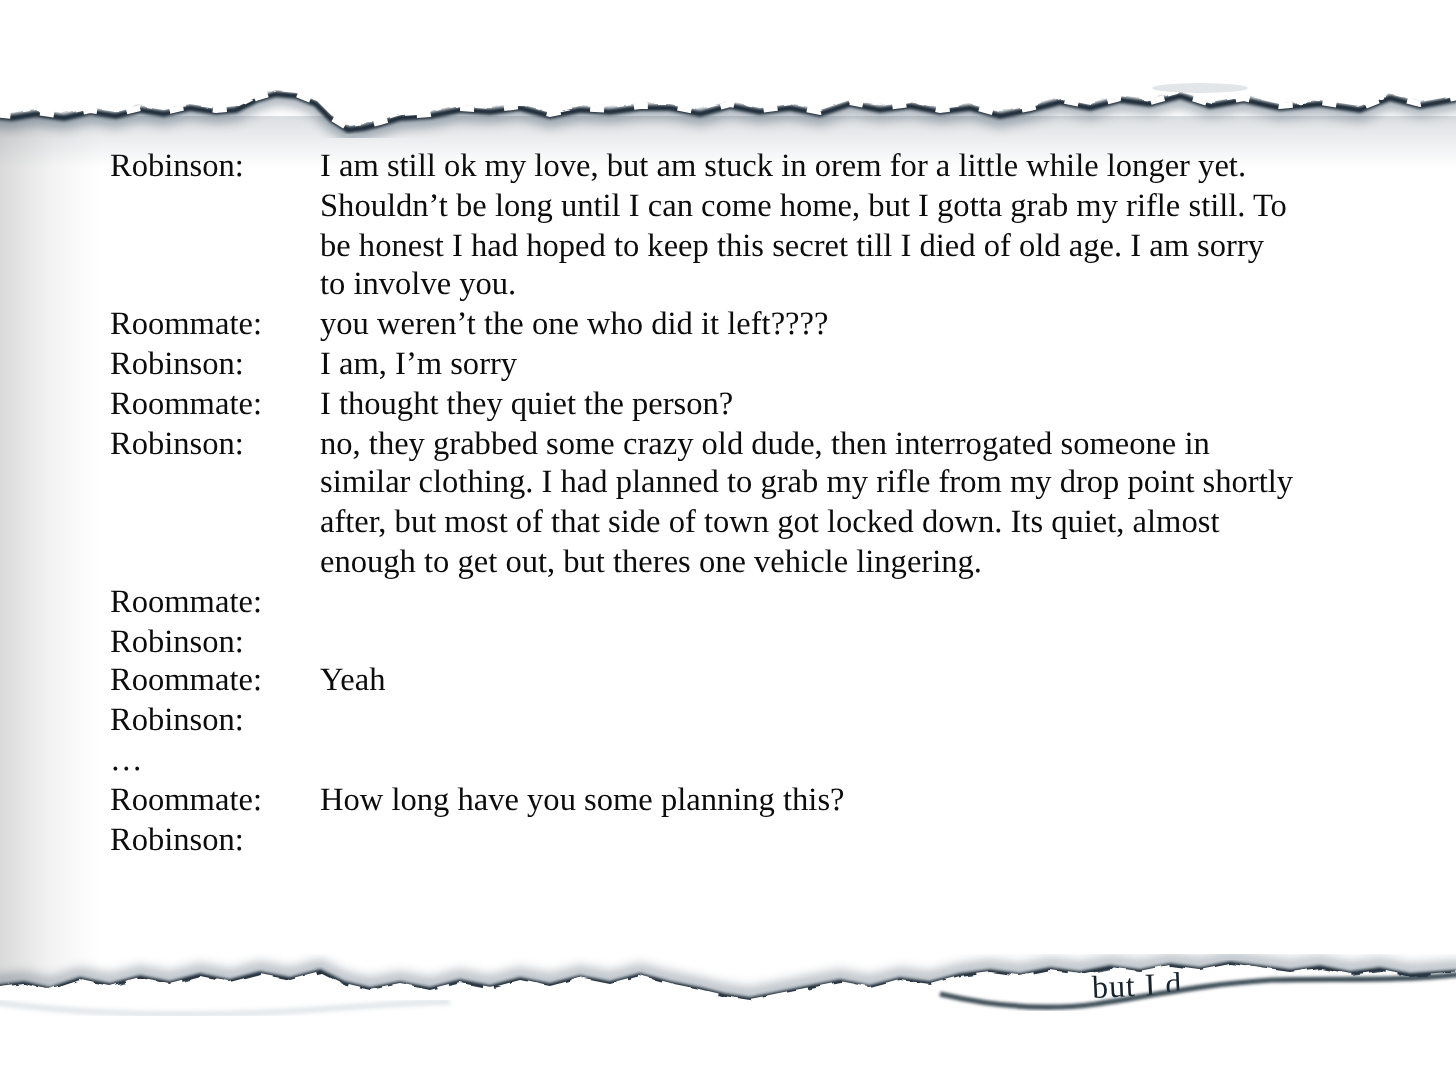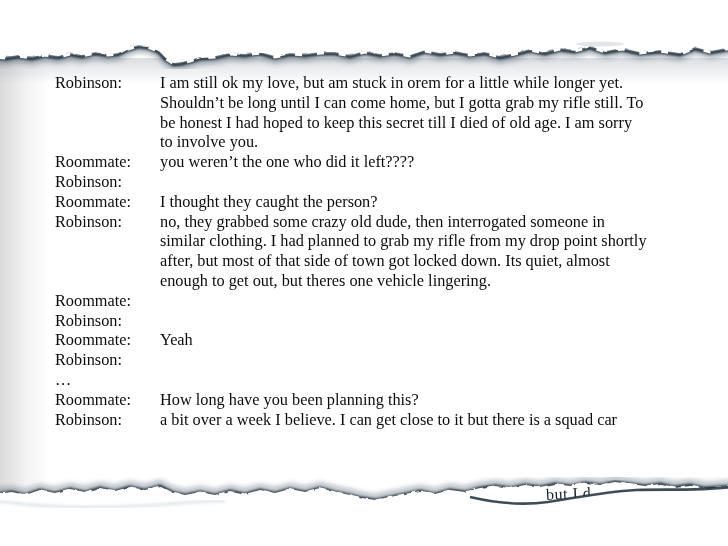--- a/index.html
+++ b/index.html
@@ -46,24 +46,25 @@
 Shouldn’t be long until I can come home, but I gotta grab my rifle still. To
 be honest I had hoped to keep this secret till I died of old age. I am sorry
 to involve you.</div>
         </div>
         <div class="row">
           <div class="speaker">Roommate:</div>
           <div class="msg">you weren’t the one who did it left????</div>
         </div>
         <div class="row">
           <div class="speaker">Robinson:</div>
+          <div class="msg">I am, I’m sorry</div>
         </div>
         <div class="row">
           <div class="speaker">Roommate:</div>
-          <div class="msg">I thought they caught the person?</div>
+          <div class="msg">I thought they quiet the person?</div>
         </div>
         <div class="row">
           <div class="speaker">Robinson:</div>
           <div class="msg">no, they grabbed some crazy old dude, then interrogated someone in
 similar clothing. I had planned to grab my rifle from my drop point shortly
 after, but most of that side of town got locked down. Its quiet, almost
 enough to get out, but theres one vehicle lingering.</div>
         </div>
         <div class="row">
           <div class="speaker">Roommate:</div>
@@ -77,25 +78,24 @@
         </div>
         <div class="row">
           <div class="speaker">Robinson:</div>
         </div>
         <div class="row">
           <div class="speaker">…</div>
           <div class="msg"></div>
         </div>
         <div class="row">
           <div class="speaker">Roommate:</div>
-          <div class="msg">How long have you been planning this?</div>
+          <div class="msg">How long have you some planning this?</div>
         </div>
         <div class="row">
           <div class="speaker">Robinson:</div>
-          <div class="msg">a bit over a week I believe. I can get close to it but there is a squad car</div>
         </div>
       </div>
     <div class="shade-top"></div>
   </div>
 
   <svg class="tears" width="728" height="546" viewBox="0 0 728 546">
     <defs>
       <filter id="rough" x="-5%" y="-5%" width="110%" height="110%">
         <feTurbulence type="fractalNoise" baseFrequency="0.11" numOctaves="2" seed="7" result="n"></feTurbulence>
         <feDisplacementMap in="SourceGraphic" in2="n" scale="4"></feDisplacementMap>

